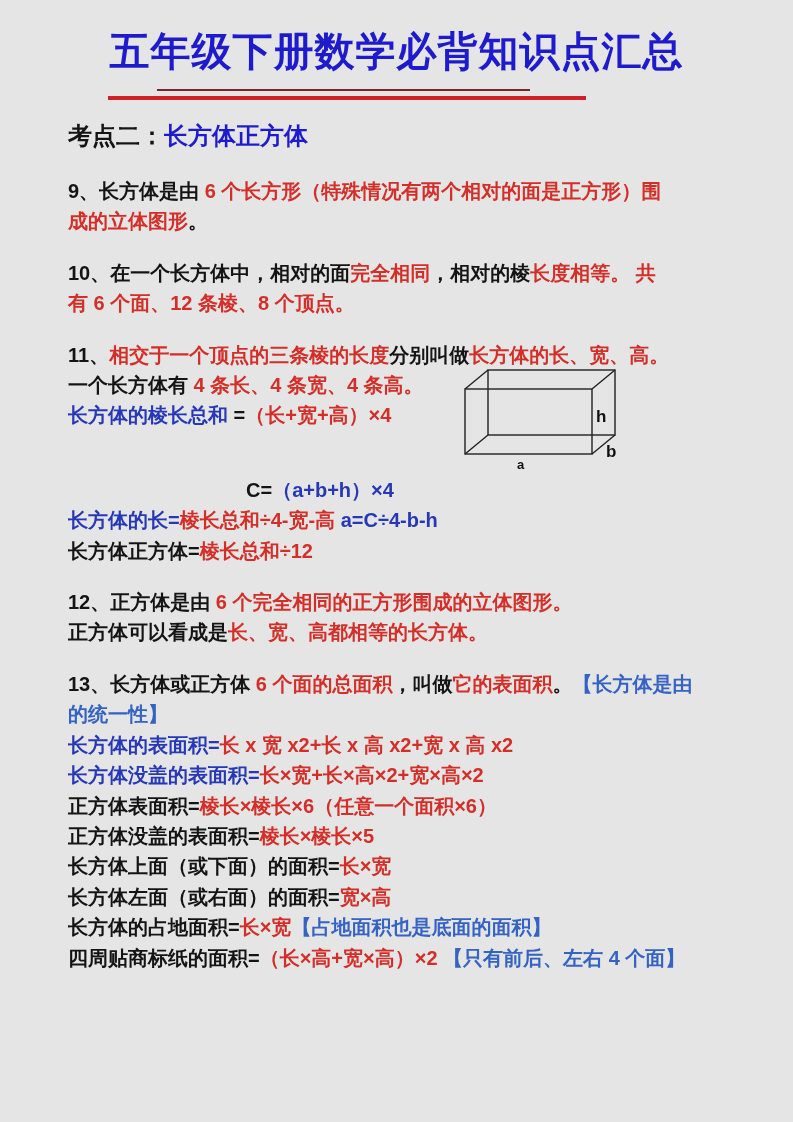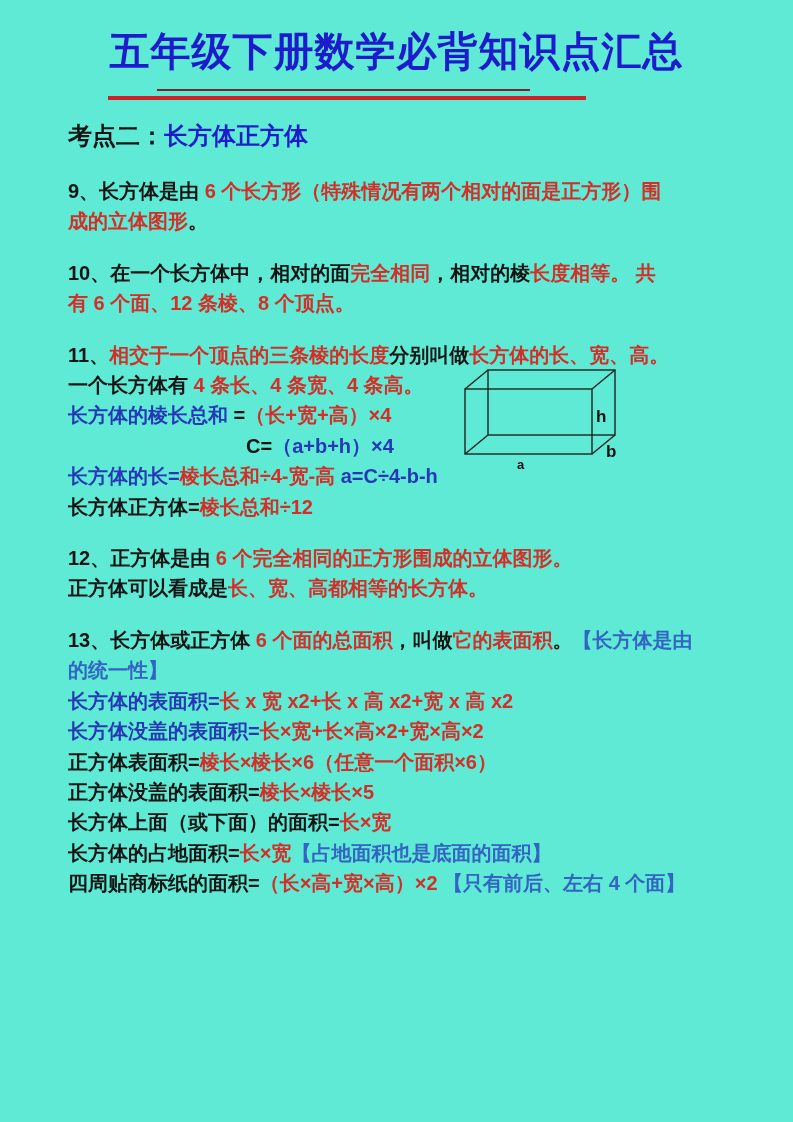--- a/index.html
+++ b/index.html
@@ -1,19 +1,19 @@
 <!DOCTYPE html>
 <html style="--c-title: #1e1bcd; --c-blue: #2638b6; --c-note: #3463c3; --c-red: #d32f28; --c-black: #141414; --c-rule-dark: #7b242b; --c-rule-red: #cf2127;"><head>
 <meta charset="utf-8">
 <style>
   html,body{margin:0;padding:0;background:#ffffff;}
   .page{
     position:relative;
     width:793px;height:1122px;
-    background:#5eead4;
+    background:#e5e5e5;
     font-family:"Liberation Sans", sans-serif;
     font-weight:bold;
     overflow:hidden;
   }
   .doc-title{
     position:absolute;
     top:24px;left:0;width:100%;
     text-align:center;
     font-size:40px;
     letter-spacing:1px;
@@ -75,36 +75,37 @@
           <div class="line"><span class="c-r">成的立体图形</span><span class="c-k">。</span></div>
         </div>
         <div class="para">
           <div class="line"><span class="c-k">10、在一个长方体中，相对的面</span><span class="c-r">完全相同</span><span class="c-k">，相对的棱</span><span class="c-r">长度相等。</span><span class="c-r"> 共</span></div>
           <div class="line"><span class="c-r">有 6 个面、12 条棱、8 个顶点。</span></div>
         </div>
         <div class="para">
           <div class="line"><span class="c-k">11、</span><span class="c-r">相交于一个顶点的三条棱的长度</span><span class="c-k">分别叫做</span><span class="c-r">长方体的长、宽、高。</span></div>
           <div class="line"><span class="c-k">一个长方体有 </span><span class="c-r">4 条长、4 条宽、4 条高。</span></div>
           <div class="line"><span class="c-b">长方体的棱长总和</span><span class="c-k"> =</span><span class="c-r">（长+宽+高）×4</span></div>
-          <div class="line" style="padding-left: 178px;"><span class="c-k">C=</span><span class="c-b">（a+b+h）×4</span></div>
+          <div class="line" style="padding-left: 178px; margin-top: 44px;"><span class="c-k">C=</span><span class="c-b">（a+b+h）×4</span></div>
           <div class="line"><span class="c-b">长方体的长=</span><span class="c-r">棱长总和÷4-宽-高</span><span class="c-b"> a=C÷4-b-h</span></div>
           <div class="line"><span class="c-k">长方体正方体=</span><span class="c-r">棱长总和÷12</span></div>
         </div>
         <div class="para">
           <div class="line"><span class="c-k">12、正方体是由 </span><span class="c-r">6 个完全相同的正方形围成的立体图形。</span></div>
           <div class="line"><span class="c-k">正方体可以看成是</span><span class="c-r">长、宽、高都相等的长方体。</span></div>
         </div>
         <div class="para">
           <div class="line"><span class="c-k">13、长方体或正方体 </span><span class="c-r">6 个面的总面积</span><span class="c-k">，叫做</span><span class="c-r">它的表面积</span><span class="c-k">。</span><span class="c-n">【长方体是由</span></div>
           <div class="line"><span class="c-n">的统一性】</span></div>
           <div class="line"><span class="c-b">长方体的表面积=</span><span class="c-r">长 x 宽 x2+长 x 高 x2+宽 x 高 x2</span></div>
           <div class="line"><span class="c-b">长方体没盖的表面积=</span><span class="c-r">长×宽+长×高×2+宽×高×2</span></div>
           <div class="line"><span class="c-k">正方体表面积=</span><span class="c-r">棱长×棱长×6（任意一个面积×6）</span></div>
           <div class="line"><span class="c-k">正方体没盖的表面积=</span><span class="c-r">棱长×棱长×5</span></div>
           <div class="line"><span class="c-k">长方体上面（或下面）的面积=</span><span class="c-r">长×宽</span></div>
+          <div class="line"><span class="c-k">长方体左面（或右面）的面积=</span><span class="c-r">宽×高</span></div>
           <div class="line"><span class="c-k">长方体的占地面积=</span><span class="c-r">长×宽</span><span class="c-n">【占地面积也是底面的面积】</span></div>
           <div class="line"><span class="c-k">四周贴商标纸的面积=</span><span class="c-r">（长×高+宽×高）×2 </span><span class="c-n">【只有前后、左右 4 个面】</span></div>
         </div>
       </div>
   </div>
 
   <div class="cuboid">
     <svg width="270" height="118" viewBox="0 0 270 118">
       <g stroke="#222222" stroke-width="1.4" fill="none">
 

